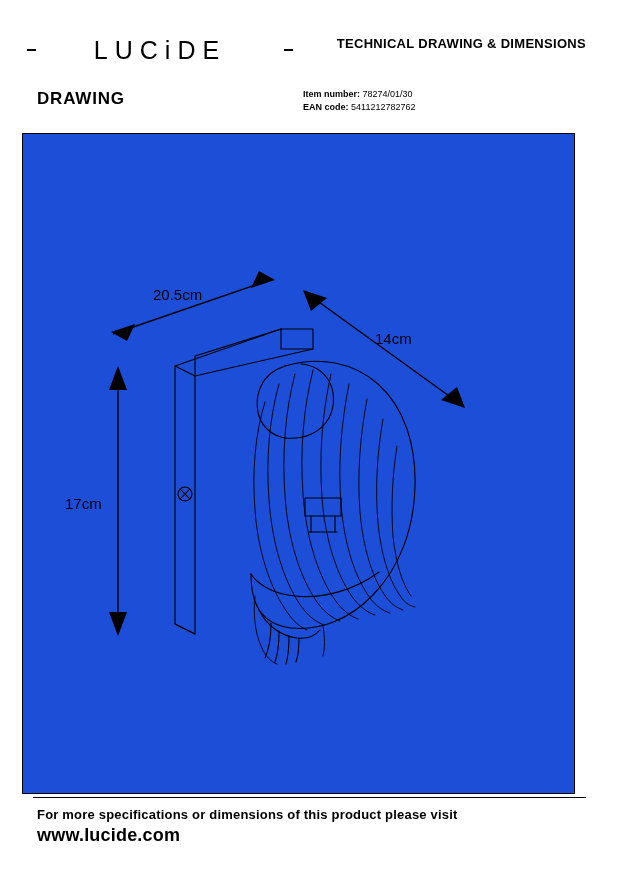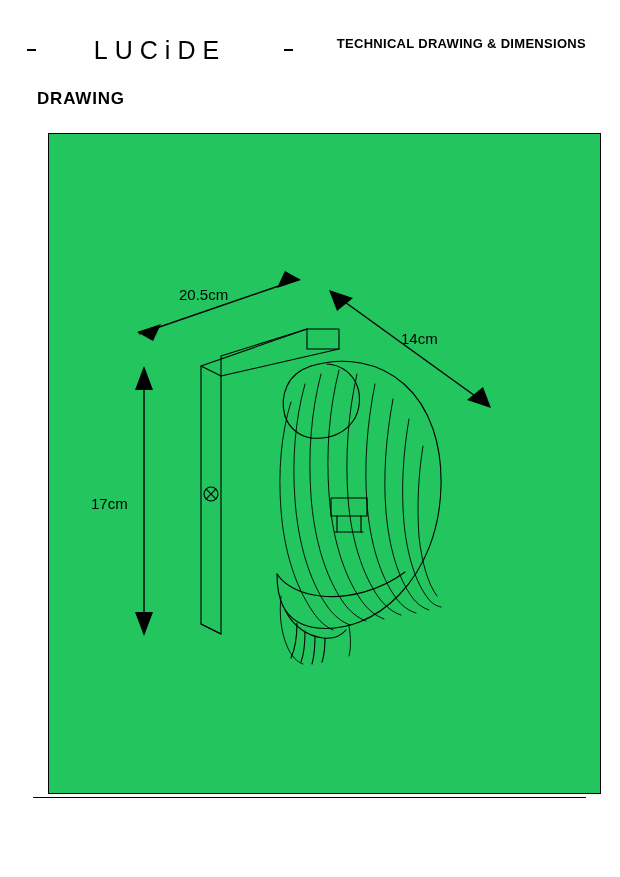--- a/index.html
+++ b/index.html
@@ -87,27 +87,27 @@
     font-size: 9px;
     line-height: 13px;
   }
   .meta .lbl {
     font-weight: bold;
   }
 
   
   .drawing-frame {
     position: absolute;
-    left: 48px;
+    left: 22px;
     top: 133px;
     width: 553px;
     height: 661px;
     border: 1px solid #000;
     box-sizing: border-box;
-    background: #22c55e;
+    background: #1d4ed8;
   }
   .drawing-frame svg {
     display: block;
   }
 
   
   .footer-rule {
     position: absolute;
     left: 33px;
     top: 797px;
@@ -145,20 +145,30 @@
 
   <div class="logo-box"></div>
   <div class="logo-bar-left"></div>
   <div class="logo-bar-right"></div>
   <div class="logo-text">LUCiDE</div>
 
   <div class="header-right">TECHNICAL DRAWING &amp; DIMENSIONS</div>
 
   <div class="product-name">DRAWING</div>
 
+  <div class="meta">
+    <div>
+      <span class="lbl">Item number:</span>
+      <span>78274/01/30</span>
+    </div>
+    <div>
+      <span class="lbl">EAN code:</span>
+      <span>5411212782762</span>
+    </div>
+  </div>
 
   <div class="drawing-frame">
     <svg width="551" height="659" viewBox="0 0 551 659" xmlns="http://www.w3.org/2000/svg">
 
       <g fill="none" stroke="#000" stroke-width="1.1" stroke-linejoin="round" stroke-linecap="round">
 
         <g>
 
           <path d="M152,232 L152,490 L172,500 L172,242 Z"></path>
 
@@ -235,14 +245,16 @@
         <line x1="95" y1="240" x2="95" y2="490"></line>
       </g>
       <polygon points="95,232 104,256 86,256" fill="#000" stroke="none"></polygon>
       <polygon points="95,502 104,478 86,478" fill="#000" stroke="none"></polygon>
       <text class="dim-label" x="42" y="375">17cm</text>
 
     </svg>
   </div>
 
   <div class="footer-rule"></div>
+  <div class="footer-line1">For more specifications or dimensions of this product please visit</div>
+  <div class="footer-line2">www.lucide.com</div>
 
 </div>
 
 </body></html>

